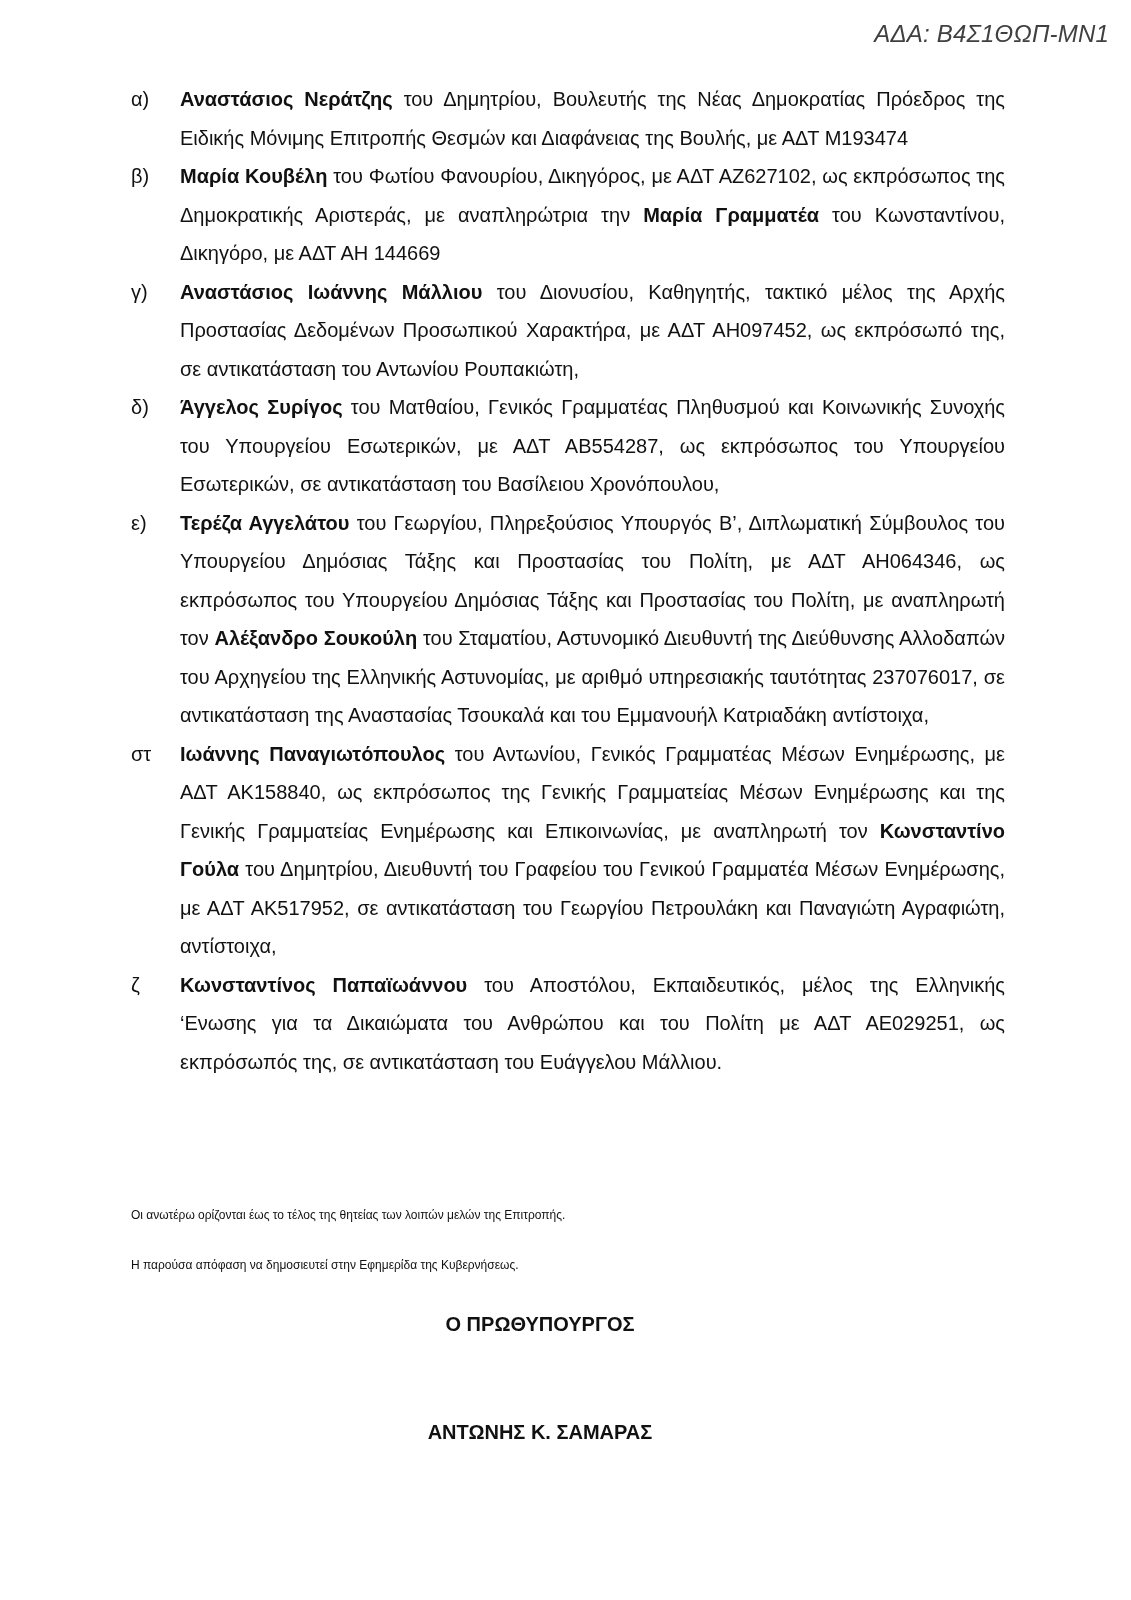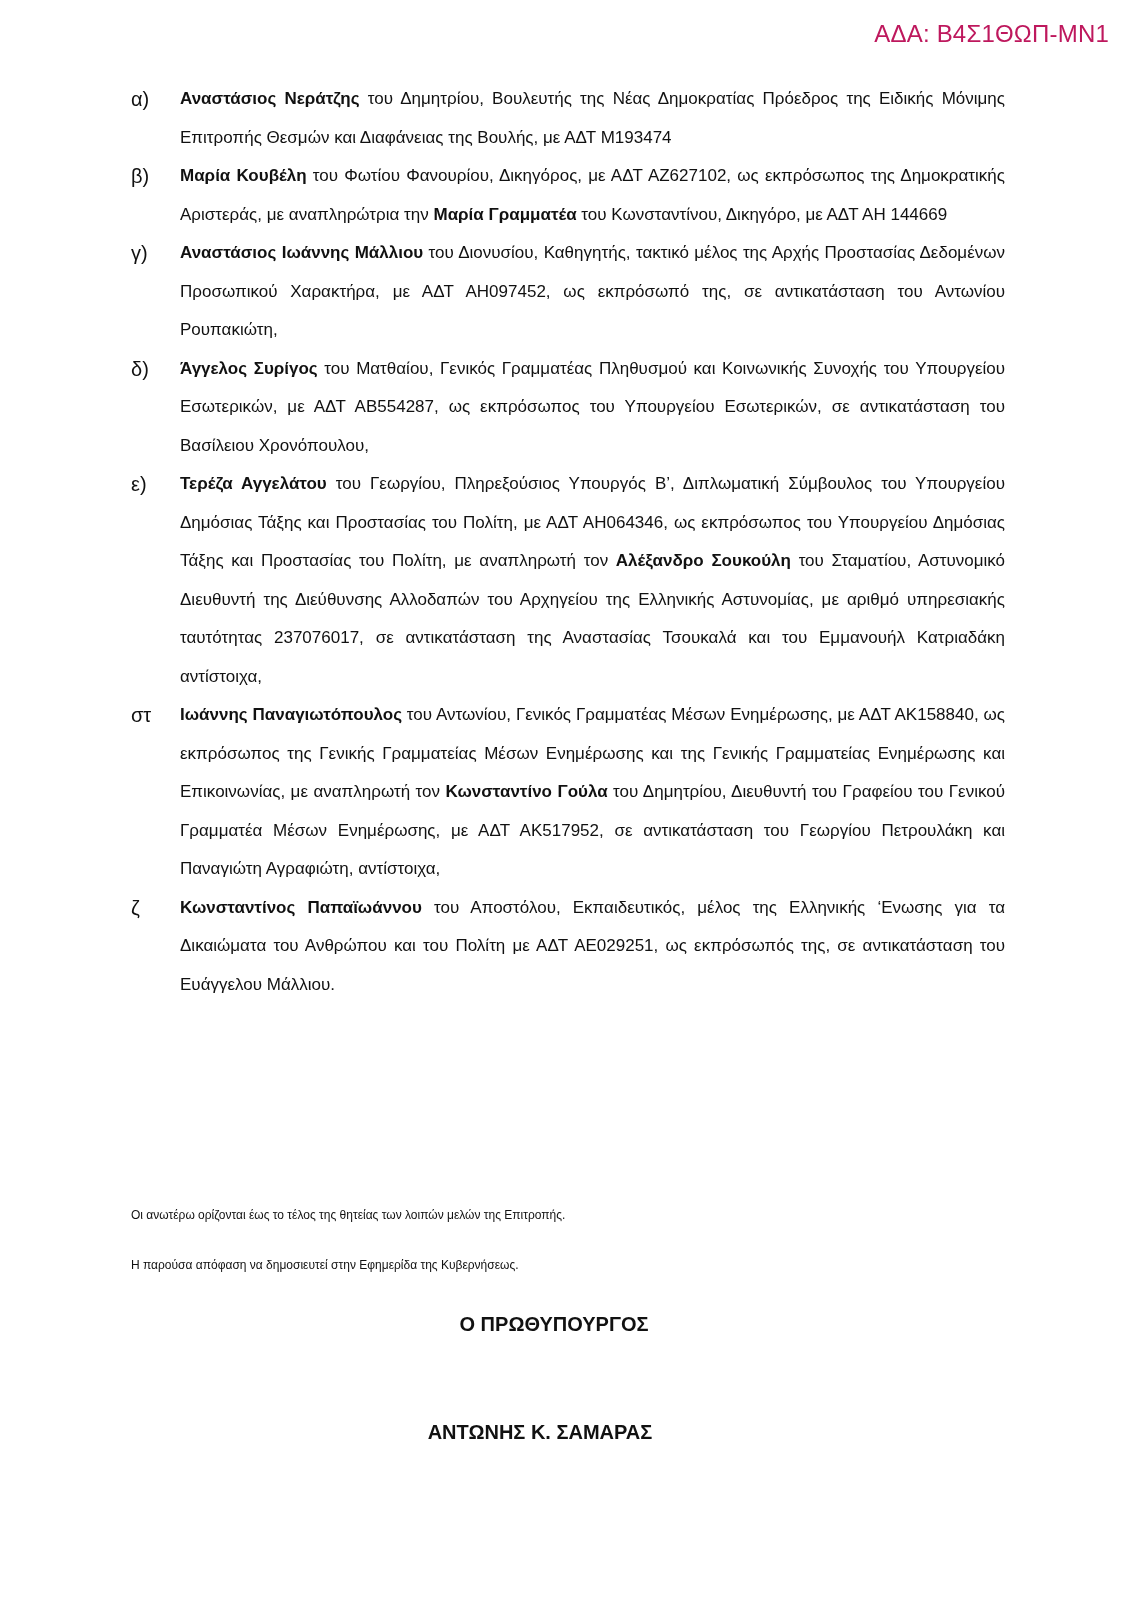--- a/index.html
+++ b/index.html
@@ -14,41 +14,42 @@
       overflow: hidden;
       font-family: "Liberation Sans", "DejaVu Sans", sans-serif;
       color: #111111;
     }
     .ada {
       position: absolute;
       top: 20px;
       right: 22px;
       font-size: 24px;
       letter-spacing: 0.2px;
-      color: #be185d;
+      color: #404040;
+      font-style: italic;
     }
     .list {
       position: absolute;
       top: 80px;
       left: 131px;
       width: 874px;
     }
     .item {
       display: flex;
       align-items: flex-start;
     }
     .marker {
       width: 49px;
       flex: 0 0 49px;
       font-size: 20px;
       line-height: 38.5px;
     }
     .text {
       flex: 1;
-      font-size: 17px;
+      font-size: 20px;
       line-height: 38.5px;
       text-align: justify;
     }
     .text b { font-weight: bold; }
     .closing {
       position: absolute;
       left: 131px;
       width: 874px;
       font-size: 12px;
       line-height: 26px;
@@ -56,21 +57,21 @@
     .closing.p1 { top: 1202px; }
     .closing.p2 { top: 1252px; }
     .sig {
       position: absolute;
       left: 0;
       width: 1080px;
       text-align: center;
       font-weight: bold;
       font-size: 20px;
     }
-    .sig.title { top: 1313px; padding-left: 14px; }
+    .sig.title { top: 1313px; }
     .sig.name  { top: 1421px; text-align: center; }
   </style>
 </head>
 <body>
 
 <div class="ada">ΑΔΑ: Β4Σ1ΘΩΠ-ΜΝ1</div>
 
 <div class="list">
 
   <div class="item">

